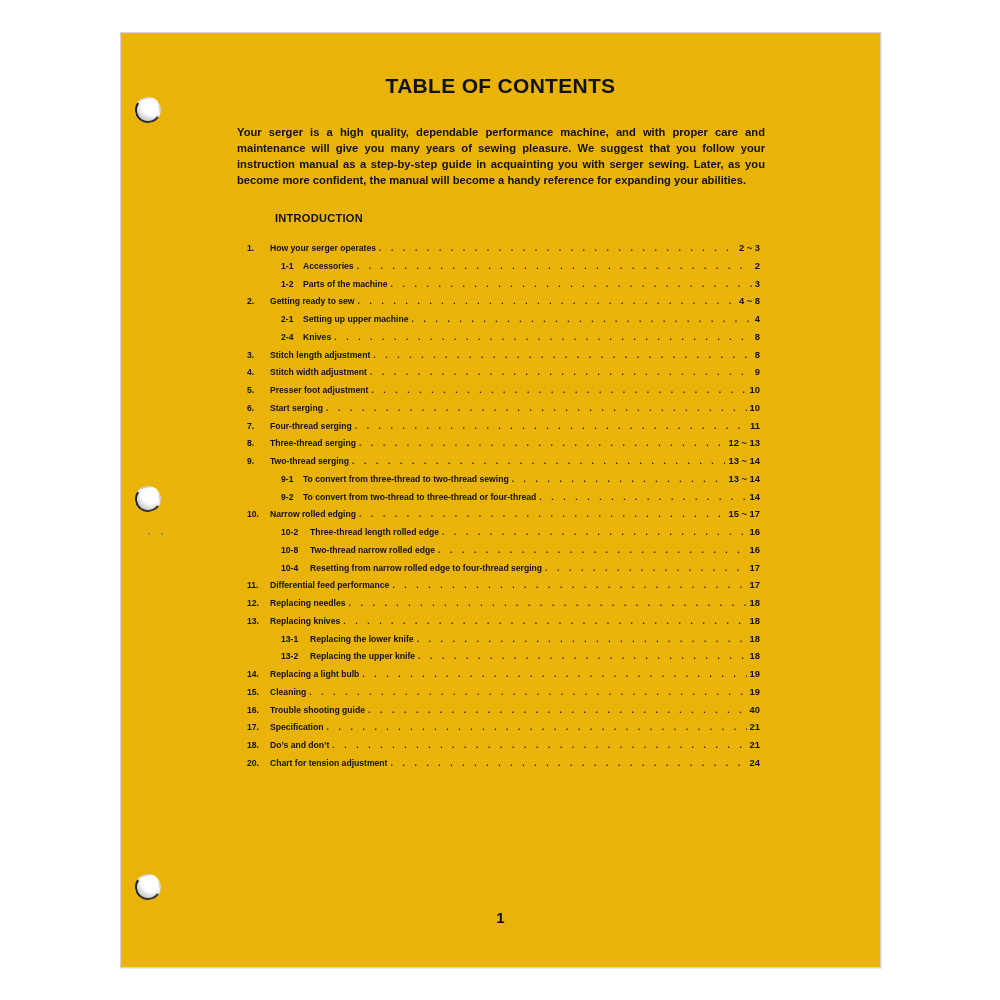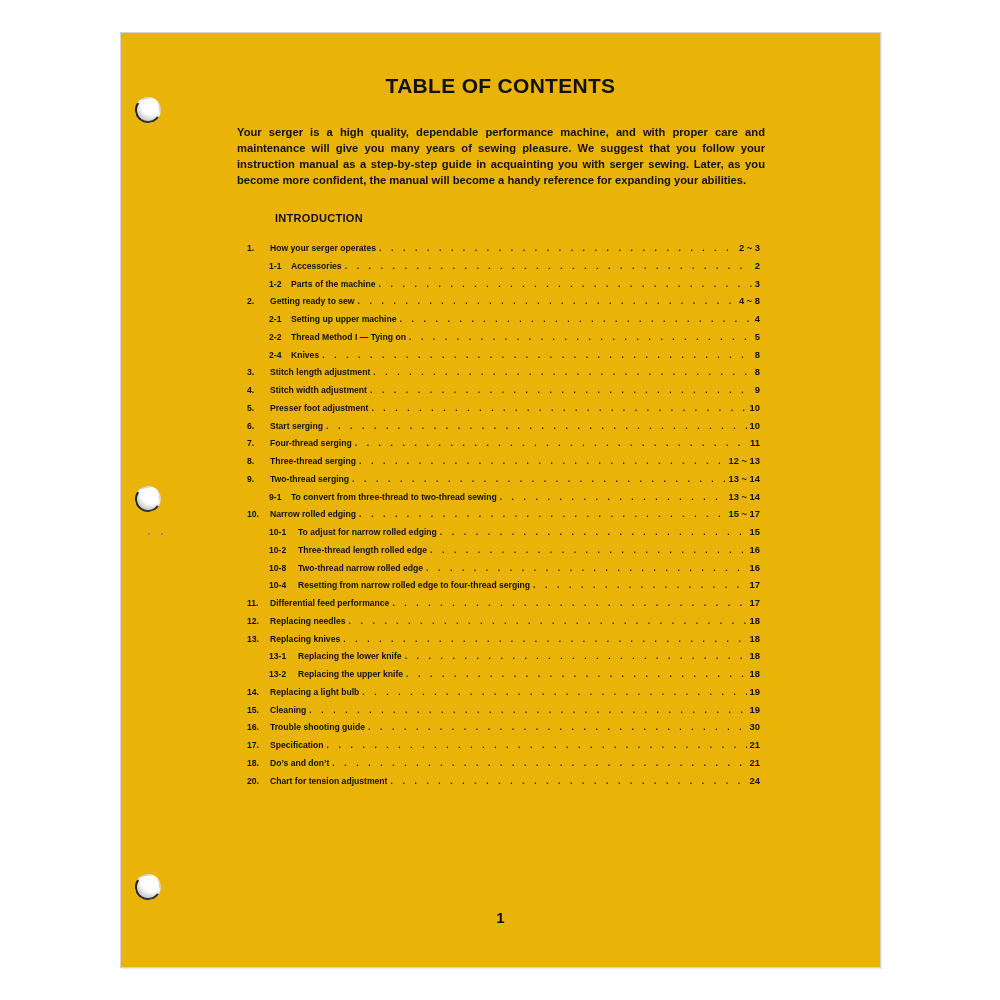--- a/index.html
+++ b/index.html
@@ -13,21 +13,21 @@
           transform: rotate(-10deg);
           background: radial-gradient(circle at 70% 30%, #fff 45%, #ccc 75%, #fff 100%); }
   .title { position: absolute; left: 0; width: 100%; top: 41px; text-align: center;
            font-size: 21px; font-weight: bold; letter-spacing: 0.3px; }
   .intro-text { position: absolute; left: 116px; width: 528px; top: 91px;
                 font-size: 11.2px; font-weight: bold; line-height: 16px; text-align: justify; }
   .section-head { position: absolute; left: 126px; top: 179px; font-size: 11px; font-weight: bold; letter-spacing: 0.3px; margin-left: 28px; }
   .toc { position: absolute; left: 126px; width: 513px; top: 202px; }
   .row { display: flex; align-items: baseline; height: 17.75px; font-size: 8.6px; font-weight: bold; }
   .num { width: 23px; flex: none; text-align: left; }
-  .sub .num { margin-left: 22px; width: 22px; }
+  .sub .num { margin-left: 34px; width: 22px; }
   .sub.wide .num { width: 29px; }
   .label { flex: none; white-space: nowrap; margin-top: 8px; }
   .leader { flex: 1 1 auto; overflow: hidden; white-space: nowrap; margin: 0 3px; letter-spacing: 3.6px; color: #222; }
   .leader::before { content: ". . . . . . . . . . . . . . . . . . . . . . . . . . . . . . . . . . . . . . . . . . . . . . . . . . . . . . . . . . . . . . . . . . . . . . . ."; }
   .pg { flex: none; text-align: center; white-space: nowrap; font-size: 9.4px; }
   .page-number { position: absolute; left: 0; width: 100%; top: 876px; text-align: center; font-size: 15px; font-weight: bold; }
   .speck { position: absolute; width: 1.5px; height: 1.5px; background: #888; border-radius: 50%; }
 </style>
 </head>
 <body>
@@ -68,26 +68,20 @@
         <span class="leader"></span>
         <span class="pg">4 ~ 8</span>
       </div>
       <div class="row sub">
         <span class="num">2-1</span>
         <span class="label">Setting up upper machine</span>
         <span class="leader"></span>
         <span class="pg">4</span>
       </div>
       <div class="row sub">
-        <span class="num">2-2</span>
-        <span class="label">Thread Method I — Tying on</span>
-        <span class="leader"></span>
-        <span class="pg">5</span>
-      </div>
-      <div class="row sub">
         <span class="num">2-4</span>
         <span class="label">Knives</span>
         <span class="leader"></span>
         <span class="pg">8</span>
       </div>
       <div class="row">
         <span class="num">3.</span>
         <span class="label">Stitch length adjustment</span>
         <span class="leader"></span>
         <span class="pg">8</span>
@@ -127,33 +121,33 @@
         <span class="label">Two-thread serging</span>
         <span class="leader"></span>
         <span class="pg">13 ~ 14</span>
       </div>
       <div class="row sub">
         <span class="num">9-1</span>
         <span class="label">To convert from three-thread to two-thread sewing</span>
         <span class="leader"></span>
         <span class="pg">13 ~ 14</span>
       </div>
+      <div class="row sub">
+        <span class="num">9-2</span>
+        <span class="label">To convert from two-thread to three-thread or four-thread</span>
+        <span class="leader"></span>
+        <span class="pg">14</span>
+      </div>
       <div class="row">
         <span class="num">10.</span>
         <span class="label">Narrow rolled edging</span>
         <span class="leader"></span>
         <span class="pg">15 ~ 17</span>
       </div>
       <div class="row sub wide">
-        <span class="num">10-1</span>
-        <span class="label">To adjust for narrow rolled edging</span>
-        <span class="leader"></span>
-        <span class="pg">15</span>
-      </div>
-      <div class="row sub wide">
         <span class="num">10-2</span>
         <span class="label">Three-thread length rolled edge</span>
         <span class="leader"></span>
         <span class="pg">16</span>
       </div>
       <div class="row sub wide">
         <span class="num">10-8</span>
         <span class="label">Two-thread narrow rolled edge</span>
         <span class="leader"></span>
         <span class="pg">16</span>
@@ -203,21 +197,21 @@
       <div class="row">
         <span class="num">15.</span>
         <span class="label">Cleaning</span>
         <span class="leader"></span>
         <span class="pg">19</span>
       </div>
       <div class="row">
         <span class="num">16.</span>
         <span class="label">Trouble shooting guide</span>
         <span class="leader"></span>
-        <span class="pg">30</span>
+        <span class="pg">40</span>
       </div>
       <div class="row">
         <span class="num">17.</span>
         <span class="label">Specification</span>
         <span class="leader"></span>
         <span class="pg">21</span>
       </div>
       <div class="row">
         <span class="num">18.</span>
         <span class="label">Do’s and don’t</span>

